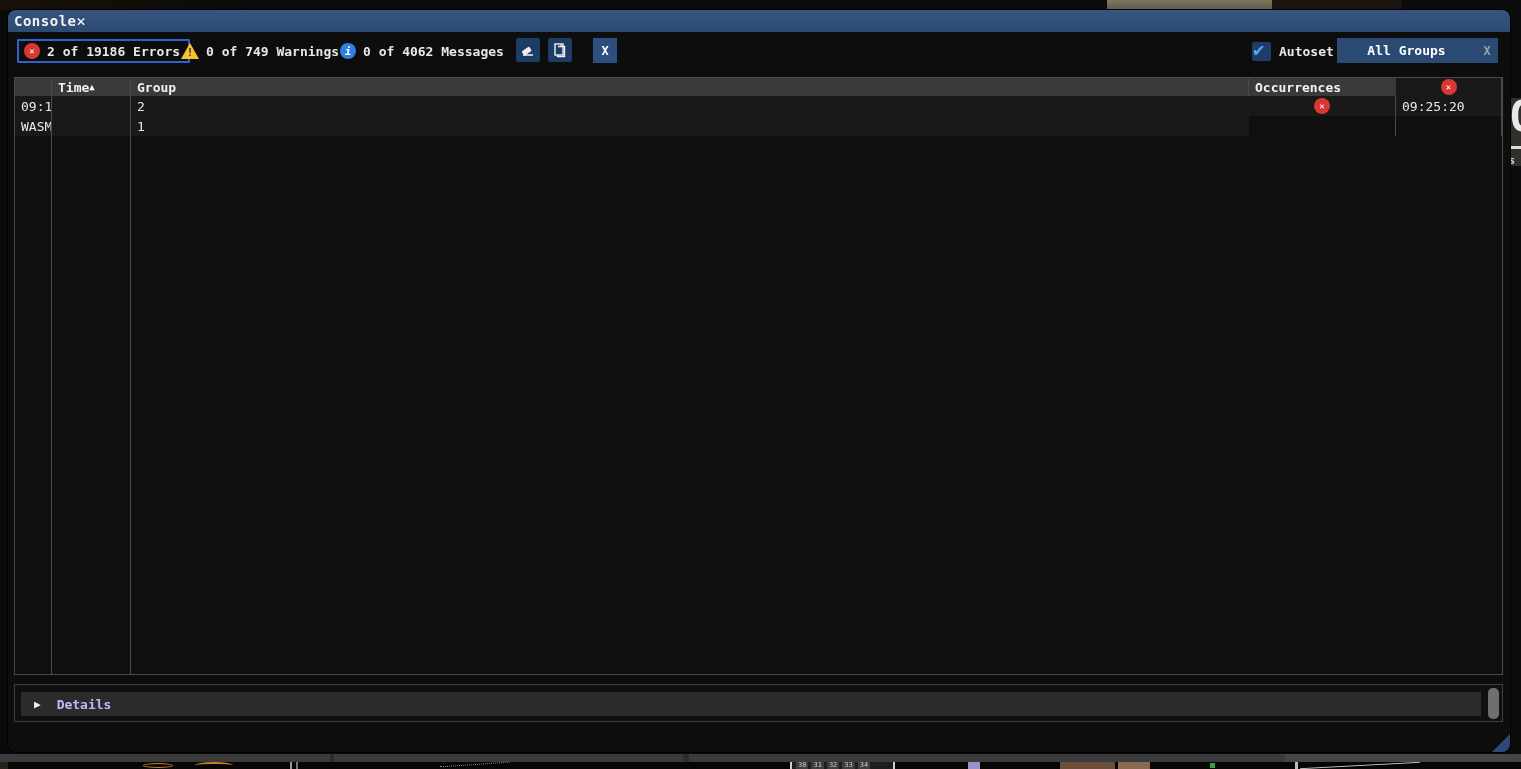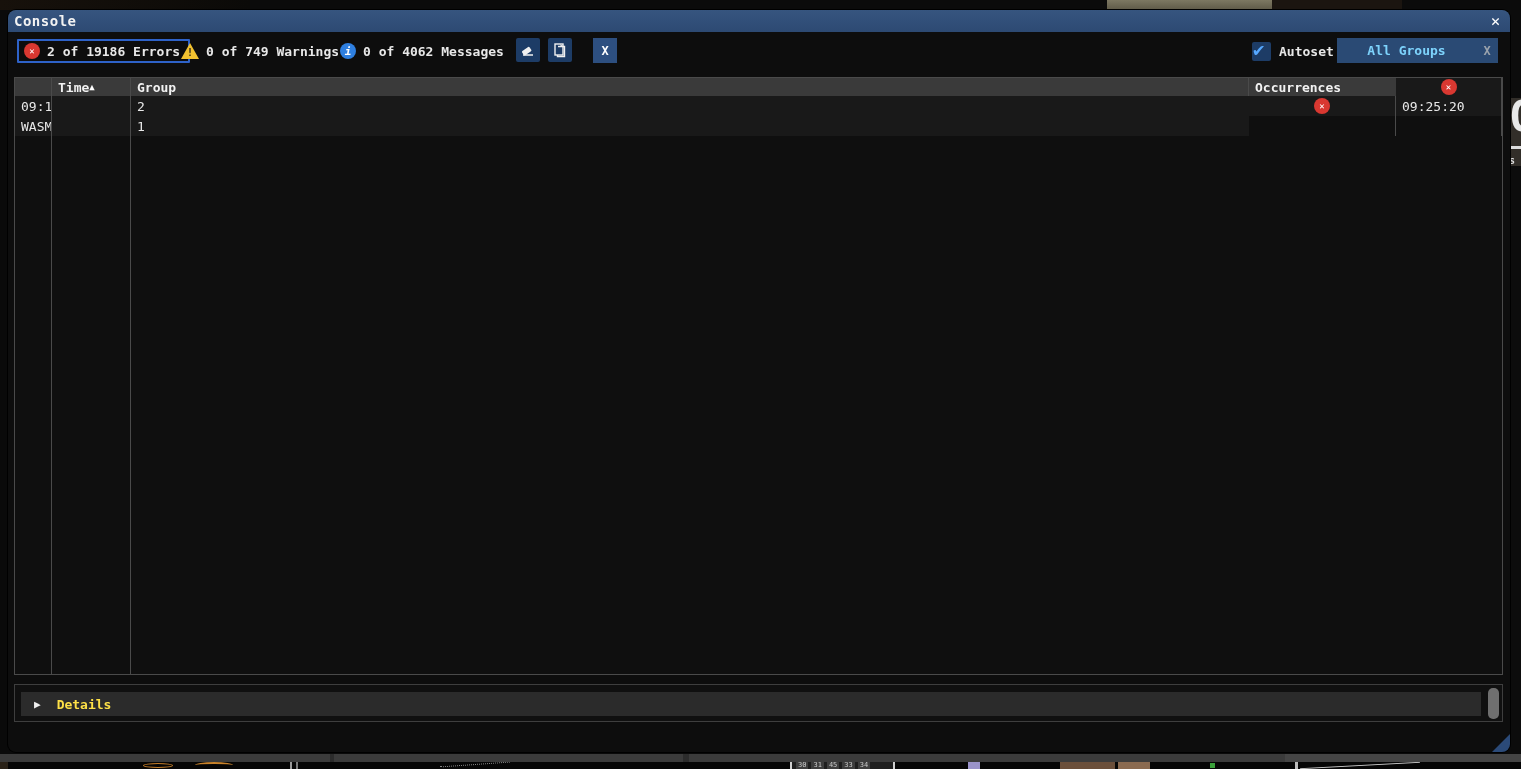--- a/index.html
+++ b/index.html
@@ -39,21 +39,21 @@
   .bb-green { position:absolute; left:1210px; top:1px; width:5px; height:5px; background:#3aa03a; }
   .bb-diag { position:absolute; left:1300px; top:3px; width:120px; height:0; border-top:1px solid #ccc; transform:rotate(-3deg); }
   .bb-tickwrap { position:absolute; left:1295px; top:0; width:3px; height:7px; background:#bbb; }
 
   
   .console-window { position:absolute; left:8px; top:10px; width:1502px; height:742px;
                     background:#0d0d0d; border-radius:8px; overflow:hidden;
                     box-shadow:0 0 0 1px #000; }
   .titlebar { position:absolute; left:0; top:0; width:100%; height:22px;
               background:linear-gradient(#36557f,#2d4a73);
-              display:flex; align-items:center; justify-content:space-between;
+              display:flex; align-items:center; justify-content:flex-start;
               padding:0 10px 0 6px; }
   .titlebar .title { color:#f2f2f2; font-size:14px; font-weight:bold; letter-spacing:0.5px; }
   .titlebar .close { color:#fff; font-size:15px; line-height:15px; cursor:pointer; }
 
   
   .toolbar { position:absolute; left:0; top:27px; width:100%; height:28px; }
   .tb-item { position:absolute; top:0; height:28px; display:flex; align-items:center; gap:7px;
              color:#e8e8e8; font-size:13px; font-weight:bold; white-space:nowrap; }
   .filter-errors { left:9px; border:2px solid #2e62c8; padding:0 8px 0 5px; height:24px; top:2px; border-radius:1px; }
   .filter-warnings { left:173px; }
@@ -77,21 +77,21 @@
             font-family:"DejaVu Sans Mono","Liberation Mono",monospace;
             padding:6px 0 0 7px; }
   .search-x { width:24px; height:25px; background:#2d4f80; border:none; color:#fff;
               font-size:12px; font-weight:bold; cursor:pointer; margin-left:0;
               font-family:"DejaVu Sans Mono","Liberation Mono",monospace; }
   .autoset { left:1244px; gap:8px; }
   .checkbox { width:19px; height:19px; background:#1d3c66; border-radius:2px; position:relative; cursor:pointer; flex:none; }
   .checkbox .mark { position:absolute; left:1px; top:-4px; color:#56a8ff; font-size:19px; font-weight:bold; }
   .groups { position:absolute; left:1329px; top:1px; width:161px; height:25px; background:#2a4a74;
             display:flex; align-items:center; cursor:pointer; }
-  .groups .val { flex:1; text-align:center; color:#7dd3fc; font-size:13px; font-weight:bold; }
+  .groups .val { flex:1; text-align:center; color:#ffffff; font-size:13px; font-weight:bold; }
   .groups .gx { width:22px; color:#9aa3ad; font-size:12px; font-weight:bold; text-align:center; }
 
   
   .console-table { position:absolute; left:6px; top:67px; width:1489px; height:598px;
                    display:grid; grid-template-columns:37px 79px 1118px 147px 1fr;
                    grid-template-rows:18px 20px 20px 1fr;
                    border:1px solid #4a4a4a; background:#0f0f0f; }
   .cell { border-right:1px solid #4a4a4a; overflow:hidden; white-space:nowrap;
           display:flex; align-items:center; color:#e8e8e8; font-size:13px; }
   .cell.last { border-right:none; }
@@ -103,21 +103,21 @@
   .fcell { background:#0f0f0f; }
   .err-dot { width:16px; height:16px; border-radius:50%; background:#d93831; color:#fff;
              font-size:9px; font-weight:bold; display:flex; align-items:center; justify-content:center; }
 
   
   .details-box { position:absolute; left:6px; top:674px; width:1489px; height:38px;
                  border:1px solid #3e3e3e; background:#101010; }
   .details-bar { position:absolute; left:6px; top:7px; width:1460px; height:24px; background:#2b2b2b;
                  display:flex; align-items:center; gap:16px; padding-left:13px; cursor:pointer; }
   .details-bar .arrow { color:#f0f0f0; font-size:11px; }
-  .details-bar .lbl { color:#fde047; font-size:13px; font-weight:bold; }
+  .details-bar .lbl { color:#c4b5fd; font-size:13px; font-weight:bold; }
   .details-thumb { position:absolute; right:3px; top:3px; width:11px; height:31px;
                    background:#6f6f6f; border-radius:5px; cursor:grab; }
   .resize-grip { position:absolute; right:0; bottom:0; width:0; height:0;
                  border-bottom:18px solid #2b4a78; border-left:18px solid transparent; cursor:nwse-resize; }
 
   svg { display:block; }
 </style>
 </head>
 <body>
 
@@ -242,21 +242,21 @@
 
   <div class="bottom-bg">
     <div class="bb-brownL"></div>
     <div class="bb-orange1"></div>
     <div class="bb-orange2"></div>
     <div class="bb-lines"></div>
     <div class="bb-dots"></div>
     <div class="bb-ruler">
       <span>30</span>
       <span>31</span>
-      <span>45</span>
+      <span>32</span>
       <span>33</span>
       <span>34</span>
     </div>
     <div class="bb-lav"></div>
     <div class="bb-brown1"></div>
     <div class="bb-brown2"></div>
     <div class="bb-green"></div>
     <div class="bb-tickwrap"></div>
     <div class="bb-diag"></div>
   </div>

